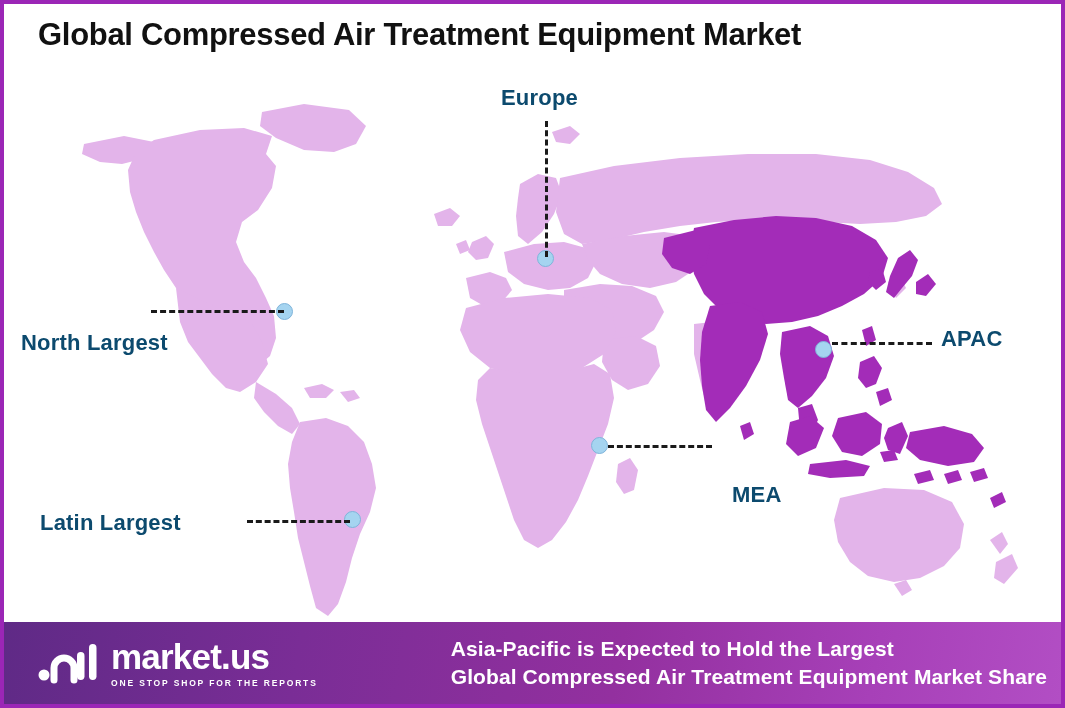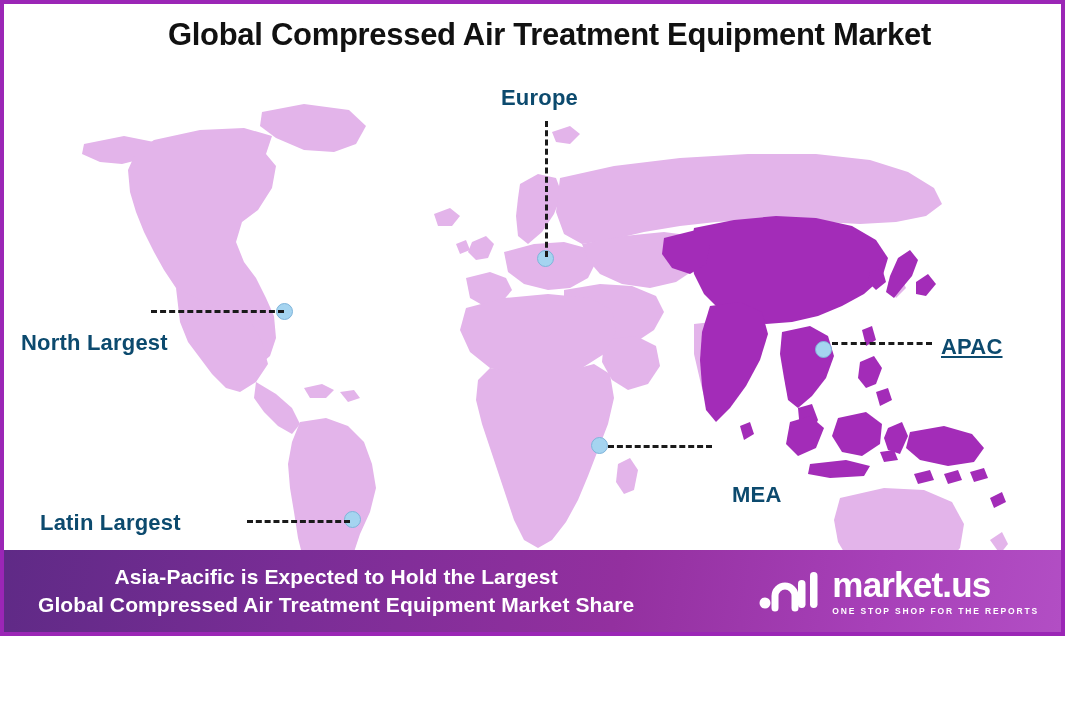--- a/index.html
+++ b/index.html
@@ -6,26 +6,25 @@
     margin: 0;
     padding: 0;
     background: #ffffff;
   }
   body {
     font-family: "Liberation Sans", sans-serif;
   }
   #infographic {
     position: relative;
     width: 1065px;
-    height: 636px;
+    height: 708px;
     background: #ffffff;
     border: 4px solid #9B26B6;
     box-sizing: border-box;
     overflow: hidden;
-    text-align: center;
   }
 
   
   #header {
     position: absolute;
     left: 0; top: 0;
     width: 100%;
     padding: 14px 0 0 34px;
     box-sizing: border-box;
     z-index: 40;
@@ -300,45 +299,45 @@
   <div class="connector-h" style="left:243px; top:516px; width:103px;"></div>
 
   <div class="region-label" style="left:17px; top:325px;">
     <span>North Largest</span>
   </div>
 
   <div class="region-label" style="left:497px; top:80px;">
     <span>Europe</span>
   </div>
 
-  <div class="region-label" style="left:937px; top:329px;text-decoration:underline;">
+  <div class="region-label" style="left:937px; top:321px;">
     <span>APAC</span>
   </div>
 
   <div class="region-label" style="left:728px; top:452px;margin-top:25px;">
     <span>MEA</span>
   </div>
 
   <div class="region-label" style="left:36px; top:505px;">
     <span>Latin Largest</span>
   </div>
 
   <div id="footer">
-    <div id="footer-text">
-      <span>Asia-Pacific is Expected to Hold the Largest</span>
-      <span>Global Compressed Air Treatment Equipment Market Share</span>
-    </div>
-
     <div id="brand-logo">
       <svg id="brand-mark" width="64" height="46" viewBox="0 0 64 46" xmlns="http://www.w3.org/2000/svg">
         <circle cx="6" cy="35" r="5.5" fill="#ffffff"></circle>
         <path d="M16,40 L16,28 A10,10 0 0 1 36,28 L36,40" fill="none" stroke="#ffffff" stroke-width="7" stroke-linecap="round"></path>
         <rect x="39" y="12" width="7.5" height="28" rx="3.7" fill="#ffffff"></rect>
         <rect x="51" y="4" width="7.5" height="36" rx="3.7" fill="#ffffff"></rect>
       </svg>
       <div id="brand-words">
         <div id="brand-name">market.us</div>
         <div id="brand-tagline">ONE STOP SHOP FOR THE REPORTS</div>
       </div>
     </div>
+
+    <div id="footer-text">
+      <span>Asia-Pacific is Expected to Hold the Largest</span>
+      <span>Global Compressed Air Treatment Equipment Market Share</span>
+    </div>
   </div>
 
 </div>
 
 </body></html>

